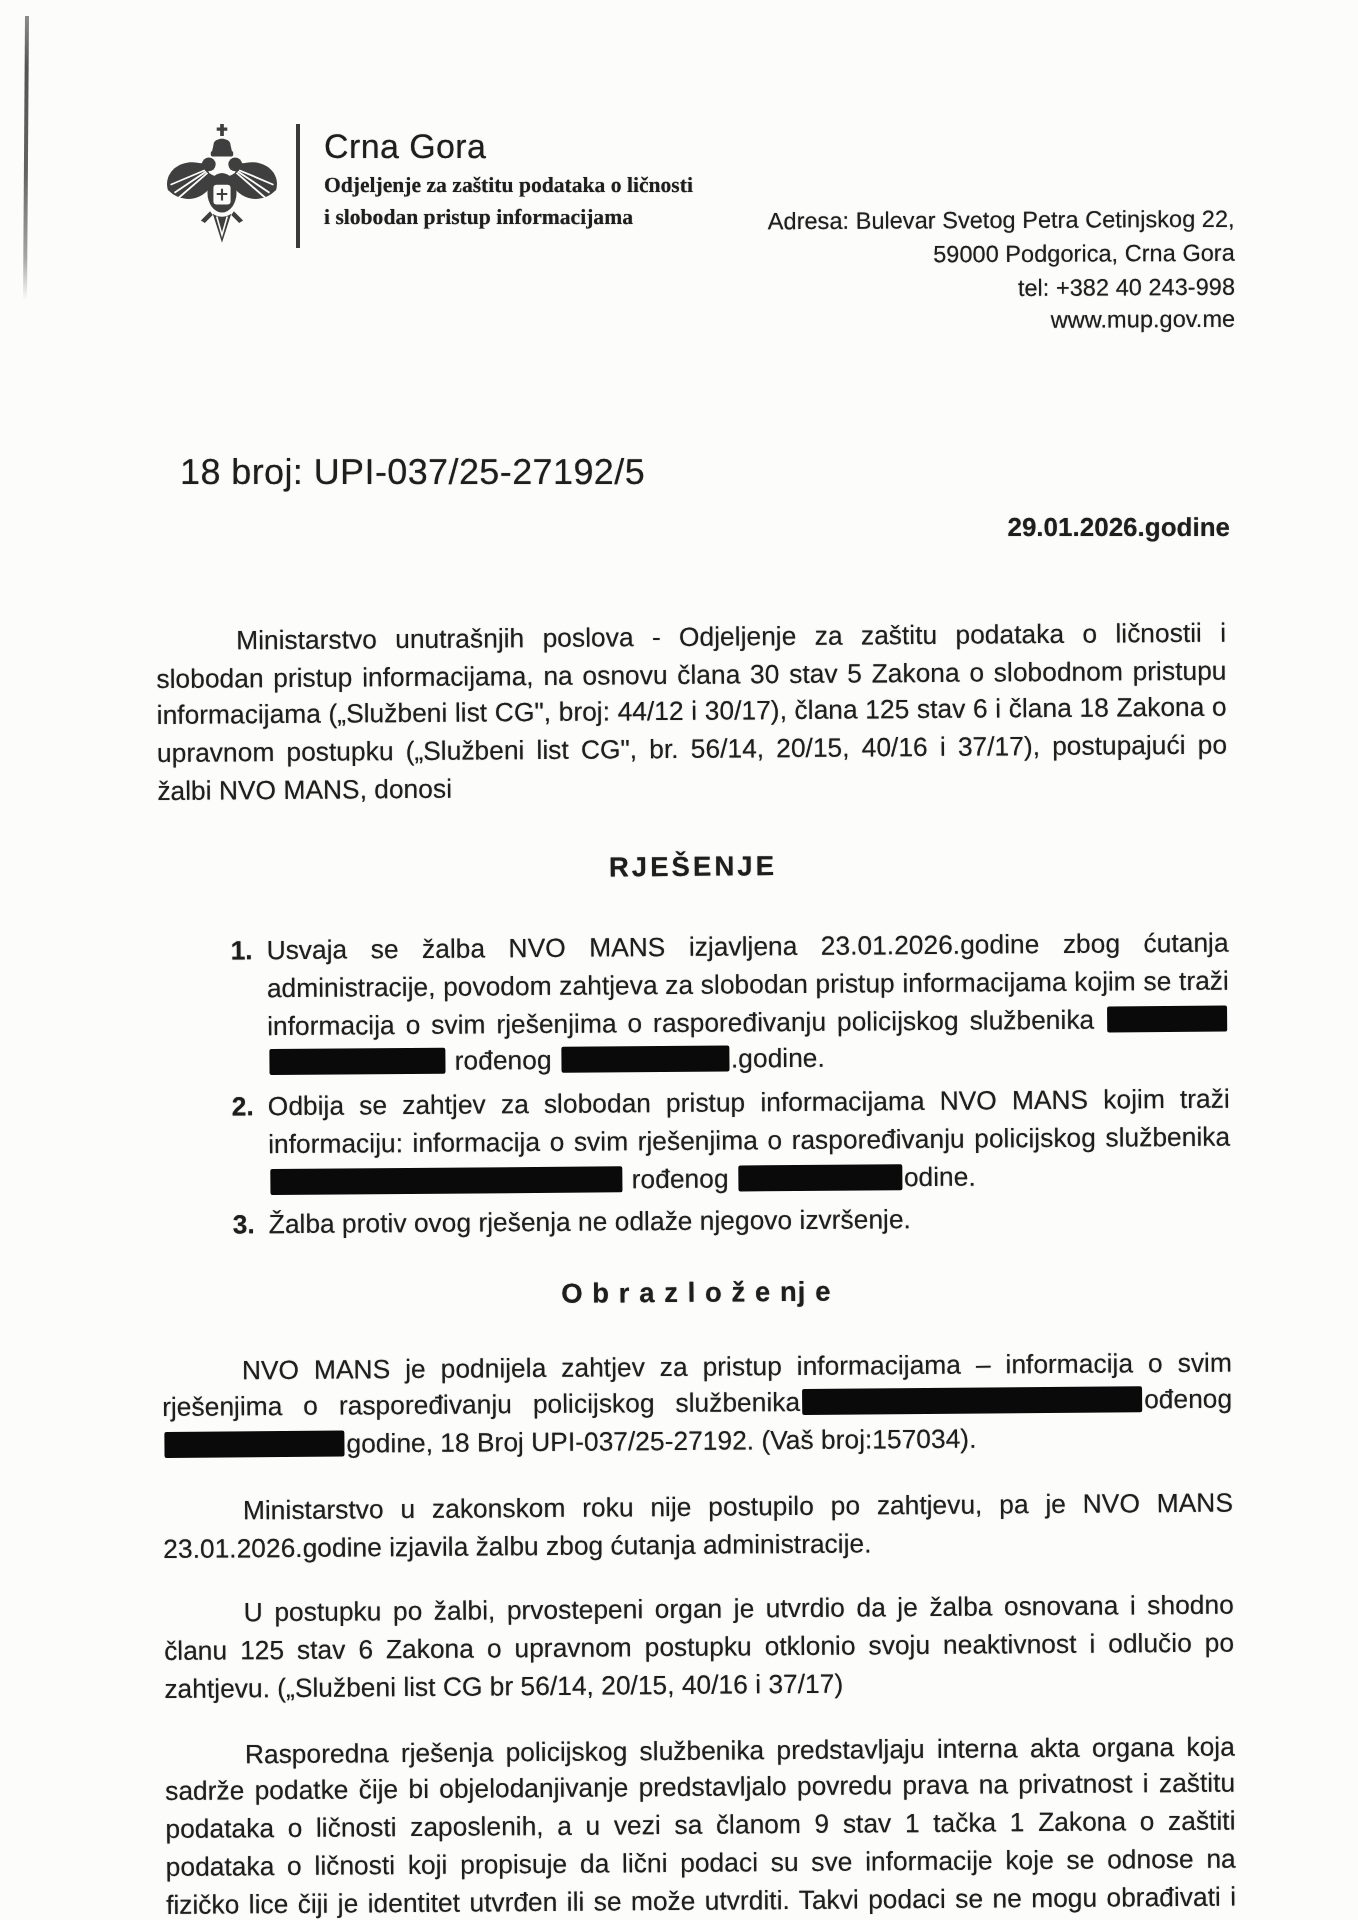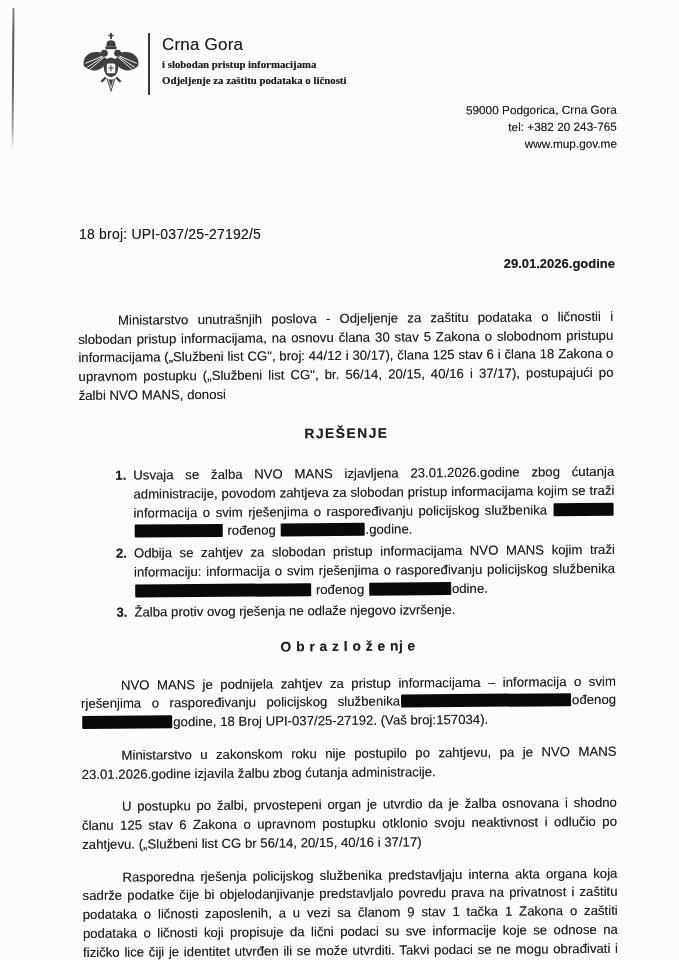--- a/index.html
+++ b/index.html
@@ -16,35 +16,35 @@
     overflow:hidden;
     text-shadow:0 0 .5px rgba(20,20,20,.55); 
   }
   
   .scan-streak{
     position:absolute;left:12px;top:8px;width:2px;height:142px;
     background:linear-gradient(#666 0%,#1c1c1c 18%,#303030 55%,#888 85%,transparent 100%);
     transform:rotate(.4deg);opacity:.75;
   }
   
-  .header{position:absolute;top:31px;left:78px;display:flex;align-items:flex-start;justify-content:space-between;}
+  .header{position:absolute;top:60px;left:78px;display:flex;align-items:flex-start;justify-content:space-between;}
   .coa{width:66px;height:74px;flex:none;}
   .coa svg{width:100%;height:100%;opacity:.88;}
   .hdr-sep{width:2px;height:62px;background:#3a3a3a;margin:2px 0 0 4px;flex:none;}
   .hdr-text{margin-left:12px;padding-top:4px;}
   .country{font-size:17px;letter-spacing:.2px;}
   .ministry{font-size:15.5px;margin-top:7px;letter-spacing:.2px;}
   .dept{font-family:"Liberation Serif",serif;font-weight:bold;font-size:10.8px;line-height:1.2;margin-top:3px;}
   
   .address{
     position:absolute;top:102px;right:62px;text-align:right;
     font-size:11.8px;line-height:1.42;transform:rotate(-.3deg);
   }
   
-  .doc-number{position:absolute;top:226px;left:79px;font-size:14px;letter-spacing:.2px;}
+  .doc-number{position:absolute;top:226px;left:90px;font-size:18px;letter-spacing:.2px;}
   .doc-date{position:absolute;top:256px;right:64px;font-size:13px;font-weight:bold;}
   
   .doc-body{
     position:absolute;top:312px;left:78px;width:535px;
     font-size:13.2px;line-height:1.42;
     transform:rotate(-.45deg);transform-origin:left top;
   }
   .para{margin:0 0 14px 0;text-indent:40px;text-align:justify;}
   .title-center{
     text-align:center;font-weight:bold;font-size:13.8px;
@@ -99,28 +99,29 @@
           <path d="M41,66l-7,7 3,2 6-6zM59,66l7,7-3,2-6-6z"></path>
 
           <path d="M43,68l7,22 7-22c-4,3-10,3-14,0z"></path>
           <path d="M46,70l4,14 4-14" stroke="#fcfcfb" stroke-width="1.2" fill="none"></path>
         </g>
       </svg>
     </div>
     <div class="hdr-sep"></div>
     <div class="hdr-text">
       <div class="country">Crna Gora</div>
+      <div class="dept">Odjeljenje za zaštitu podataka o ličnosti</div>
       <div class="dept">i slobodan pristup informacijama</div>
-      <div class="dept">Odjeljenje za zaštitu podataka o ličnosti</div>
     </div>
   </div>
 
   <div class="address">
+    <div>Adresa: Bulevar Svetog Petra Cetinjskog 22,</div>
     <div>59000 Podgorica, Crna Gora</div>
-    <div>tel: +382 20 243-765</div>
+    <div>tel: +382 40 243-998</div>
     <div>www.mup.gov.me</div>
   </div>
 
   <div class="doc-number">18 broj: UPI-037/25-27192/5</div>
   <div class="doc-date">29.01.2026.godine</div>
 
   <div class="doc-body">
 
     <p class="para">Ministarstvo unutrašnjih poslova - Odjeljenje za zaštitu podataka o ličnostii i slobodan pristup informacijama, na osnovu člana 30 stav 5 Zakona o slobodnom pristupu informacijama („Službeni list CG", broj: 44/12 i 30/17), člana 125 stav 6 i člana 18 Zakona o upravnom postupku („Službeni list CG", br. 56/14, 20/15, 40/16 i 37/17), postupajući po žalbi NVO MANS, donosi</p>
 

